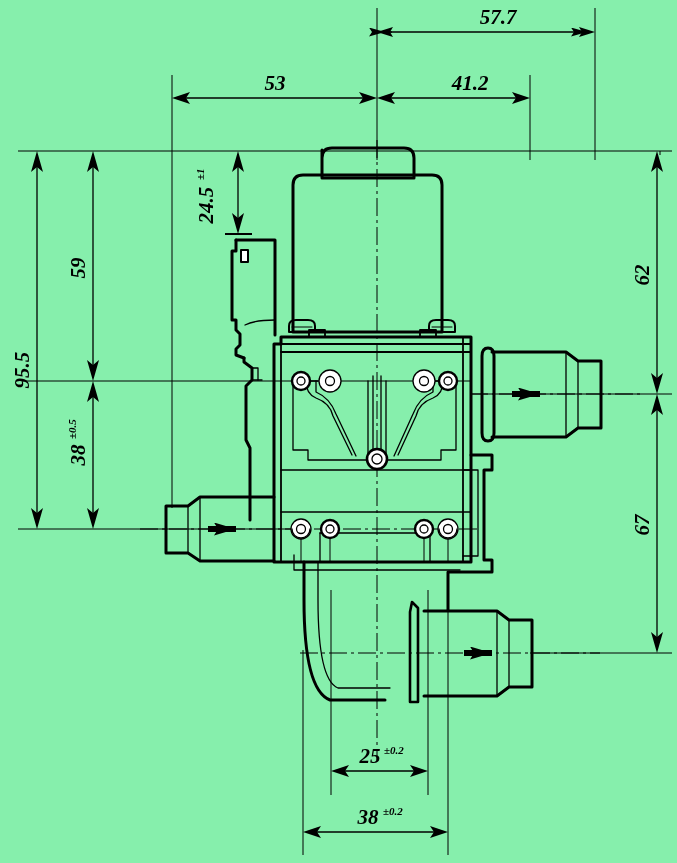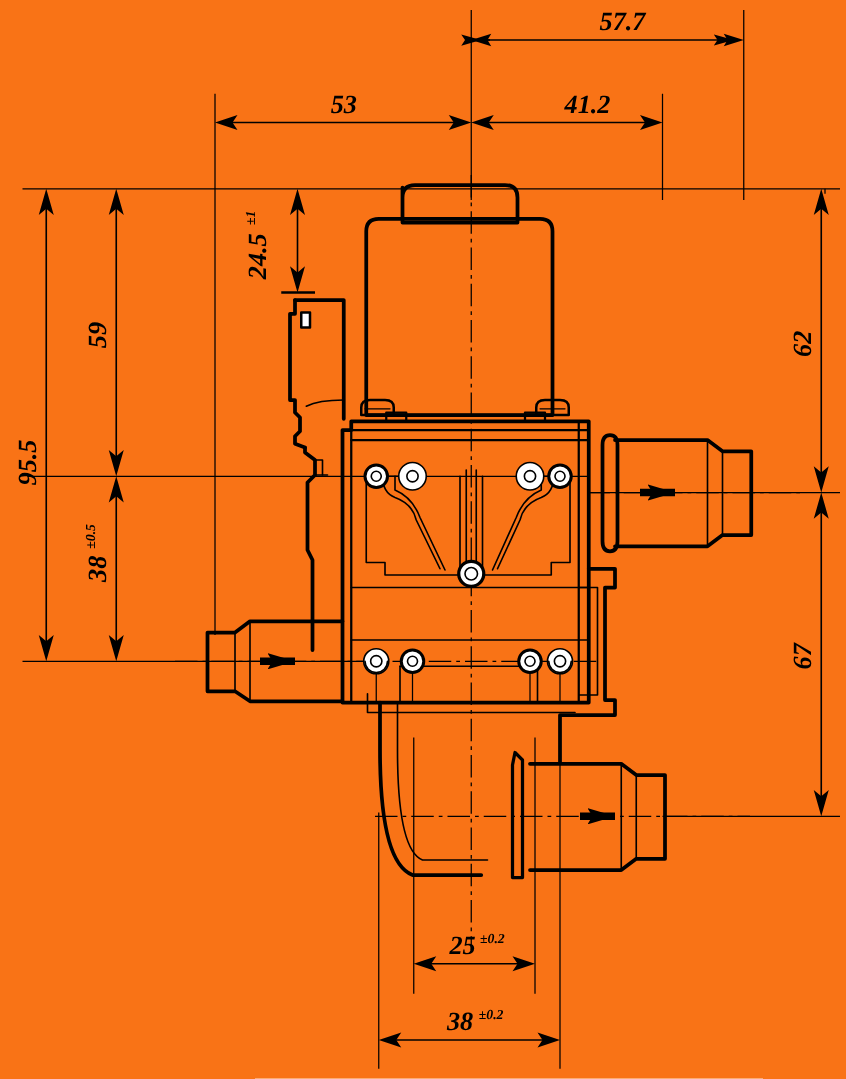--- a/index.html
+++ b/index.html
@@ -8,21 +8,21 @@
     padding: 0;
     background: #ffffff;
   }
   body {
     font-family: "Liberation Serif", serif;
   }
   #drawing-root {
     position: relative;
     width: 677px;
     height: 863px;
-    background: #f97316;
+    background: #86efac;
     overflow: hidden;
   }
   #drawing-svg {
     position: absolute;
     left: 0;
     top: 0;
   }
   .dim-text {
     font-family: "Liberation Serif", serif;
     font-style: italic;

